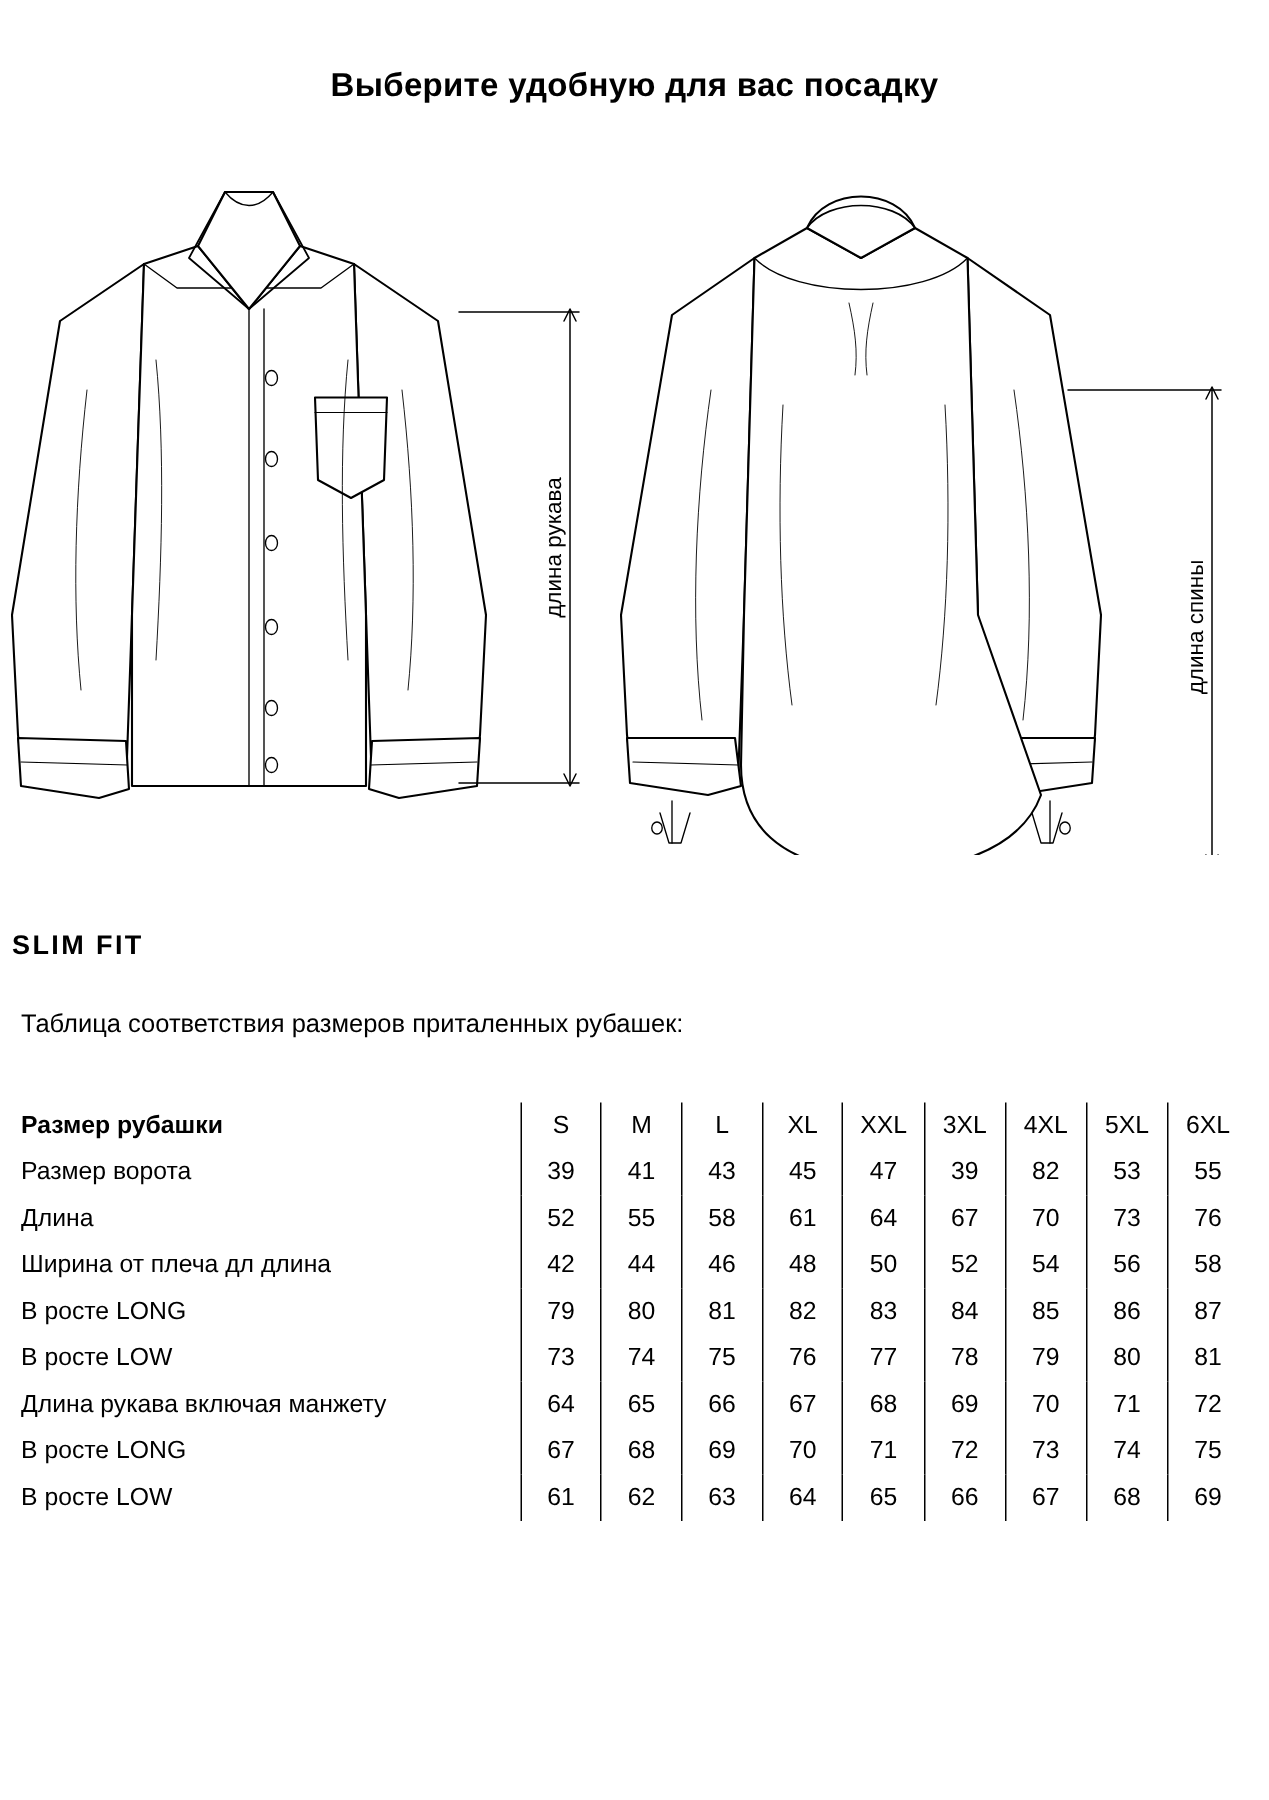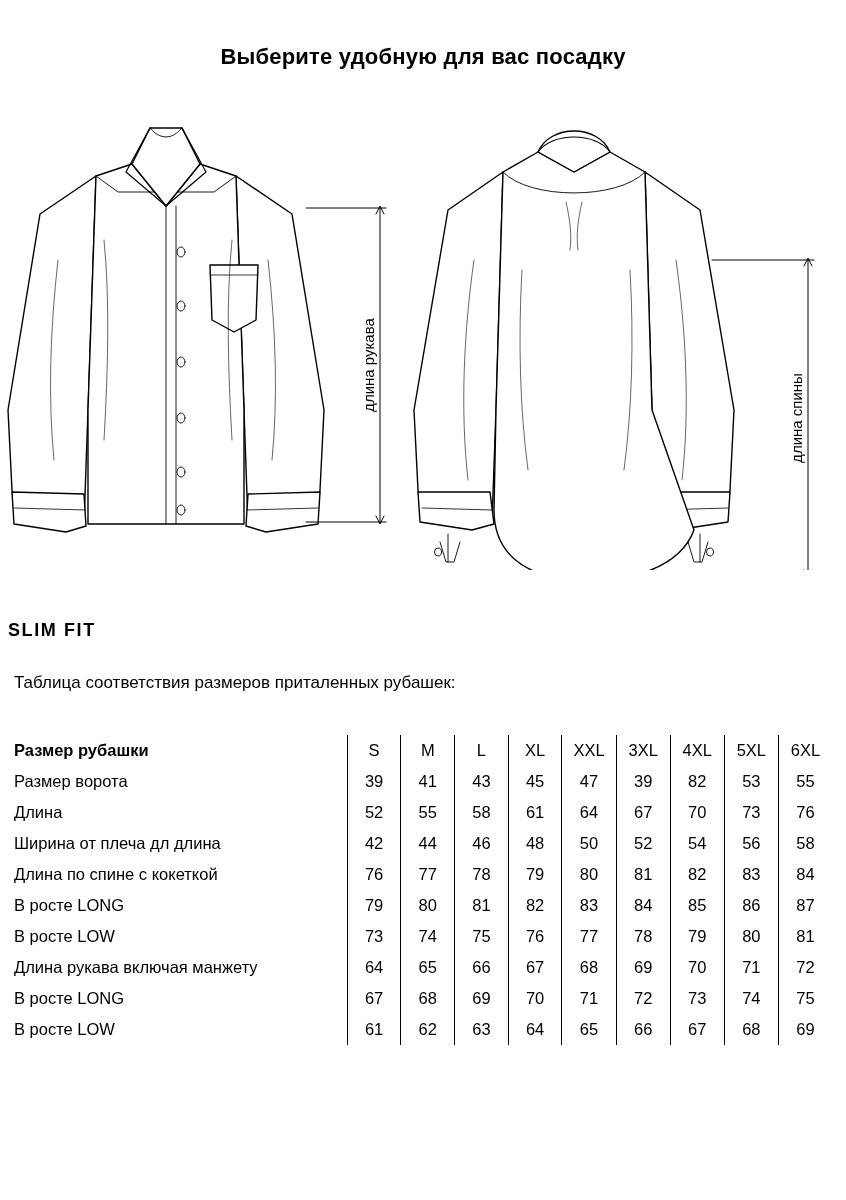--- a/index.html
+++ b/index.html
@@ -248,32 +248,20 @@
             <td class="val">44</td>
             <td class="val">46</td>
             <td class="val">48</td>
             <td class="val">50</td>
             <td class="val">52</td>
             <td class="val">54</td>
             <td class="val">56</td>
             <td class="val">58</td>
           </tr>
           <tr>
-            <td class="rowlabel">Длина по спине с кокеткой</td>
-            <td class="val">76</td>
-            <td class="val">77</td>
-            <td class="val">78</td>
-            <td class="val">79</td>
-            <td class="val">80</td>
-            <td class="val">81</td>
-            <td class="val">82</td>
-            <td class="val">83</td>
-            <td class="val">84</td>
-          </tr>
-          <tr>
             <td class="rowlabel">В росте LONG</td>
             <td class="val">79</td>
             <td class="val">80</td>
             <td class="val">81</td>
             <td class="val">82</td>
             <td class="val">83</td>
             <td class="val">84</td>
             <td class="val">85</td>
             <td class="val">86</td>
             <td class="val">87</td>

